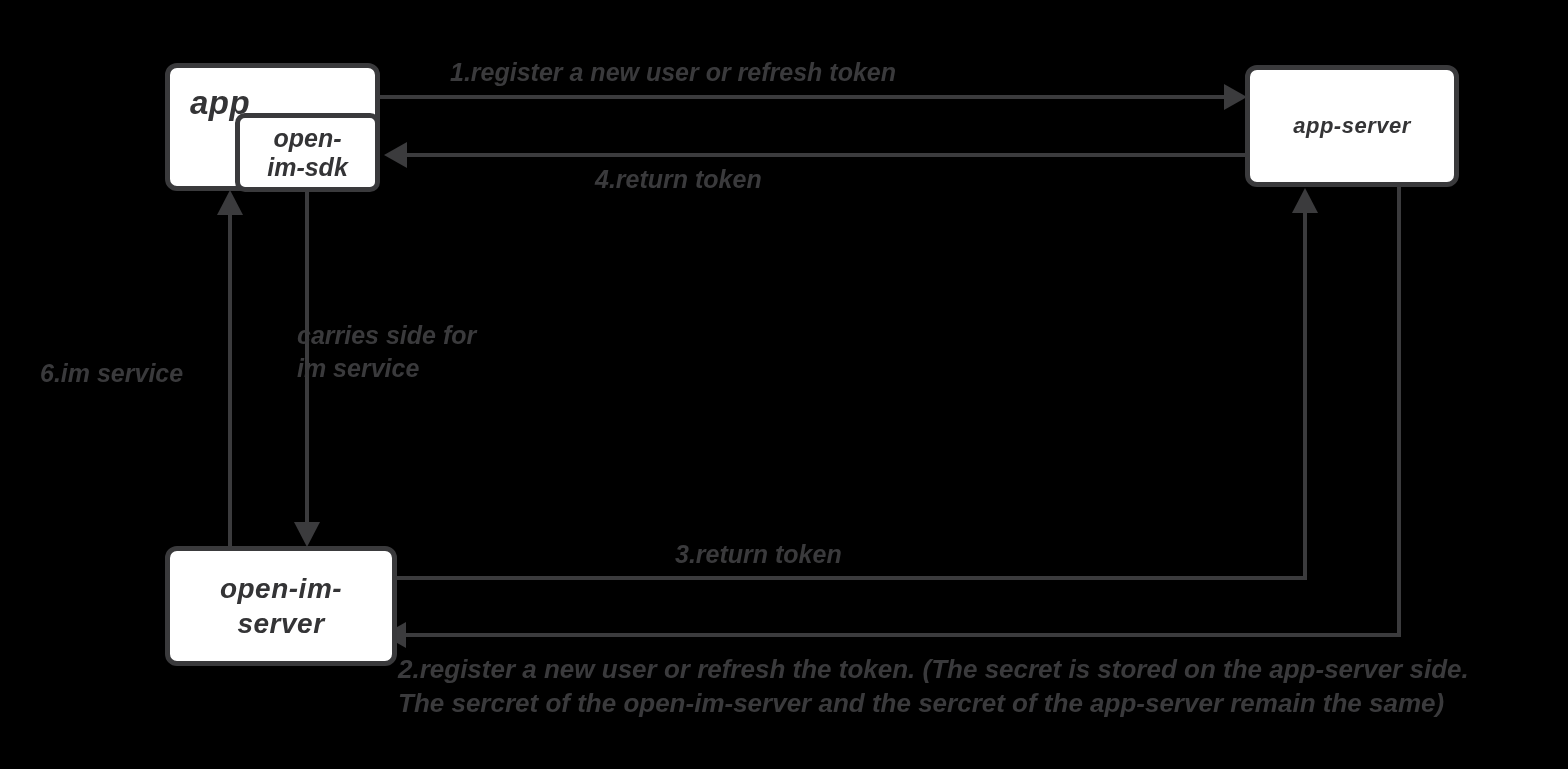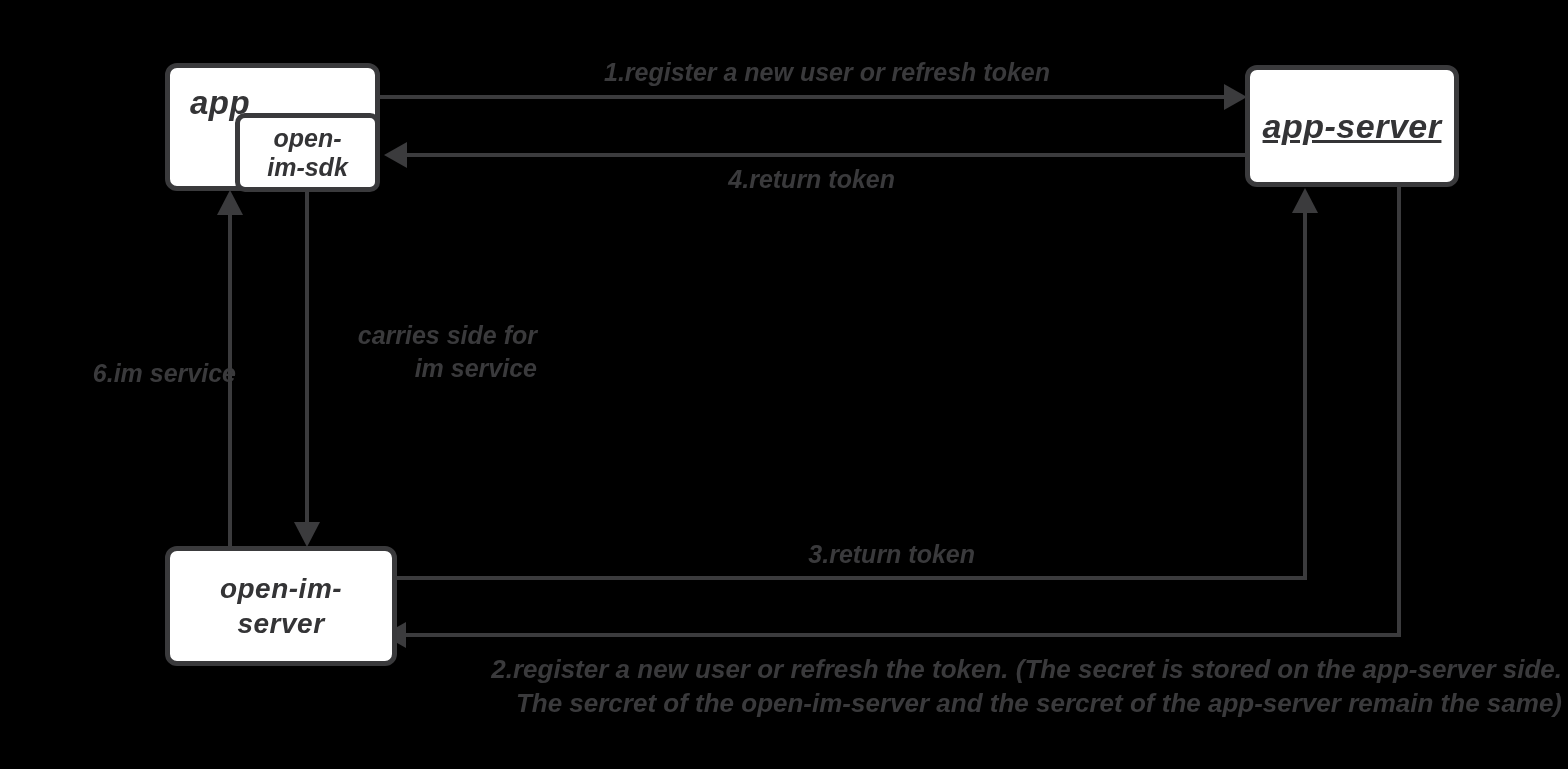--- a/index.html
+++ b/index.html
@@ -39,21 +39,21 @@
   #node-app-label {
     position: absolute; left: 20px; top: 16px;
     font-size: 33px; letter-spacing: 0.5px;
   }
   #node-open-im-sdk {
     left: 235px; top: 113px; width: 145px; height: 79px;
     border-radius: 10px;
   }
   #node-open-im-sdk .center-lines { font-size: 25px; line-height: 29px; }
   #node-app-server { left: 1245px; top: 65px; width: 214px; height: 122px; }
-  #node-app-server .center-lines { font-size: 34px; letter-spacing: 0.5px; text-decoration: underline; }
+  #node-app-server .center-lines { font-size: 22px; letter-spacing: 0.5px; }
   #node-open-im-server { left: 165px; top: 546px; width: 232px; height: 120px; }
   #node-open-im-server .center-lines { font-size: 28px; line-height: 35px; letter-spacing: 0.5px; }
 
   
   .line { position: absolute; background: #3b3b3d; }
   .ah { position: absolute; width: 0; height: 0; }
   .ah-right { border-top: 13px solid transparent; border-bottom: 13px solid transparent; border-left: 23px solid #3b3b3d; }
   .ah-left  { border-top: 13px solid transparent; border-bottom: 13px solid transparent; border-right: 23px solid #3b3b3d; }
   .ah-up    { border-left: 13px solid transparent; border-right: 13px solid transparent; border-bottom: 25px solid #3b3b3d; }
   .ah-down  { border-left: 13px solid transparent; border-right: 13px solid transparent; border-top: 25px solid #3b3b3d; }
@@ -78,21 +78,21 @@
   #e2-vline { left: 1397px; top: 187px; width: 4px; height: 450px; }
   #e2-hline { left: 404px; top: 633px; width: 997px; height: 4px; }
   #e2-head  { left: 383px; top: 622px; }
 
   
   .edge-label {
     position: absolute;
     color: #3a3a3c;
     font-weight: bold;
     font-style: italic;
-    text-align: right;
+    text-align: left;
     font-size: 25px;
   }
   #e1-label { left: 450px; top: 58px;  width: 600px; }
   #e4-label { left: 595px; top: 165px; width: 300px; }
   #e6-label { left: 40px;  top: 351px; width: 196px; margin-top: 8px; }
   #e5-label { left: 297px; top: 319px; width: 240px; line-height: 33px; }
   #e3-label { left: 675px; top: 540px; width: 300px; }
   #e2-label { left: 398px; top: 652px; width: 1164px; font-size: 26px; line-height: 34px; }
 </style>
 </head>

